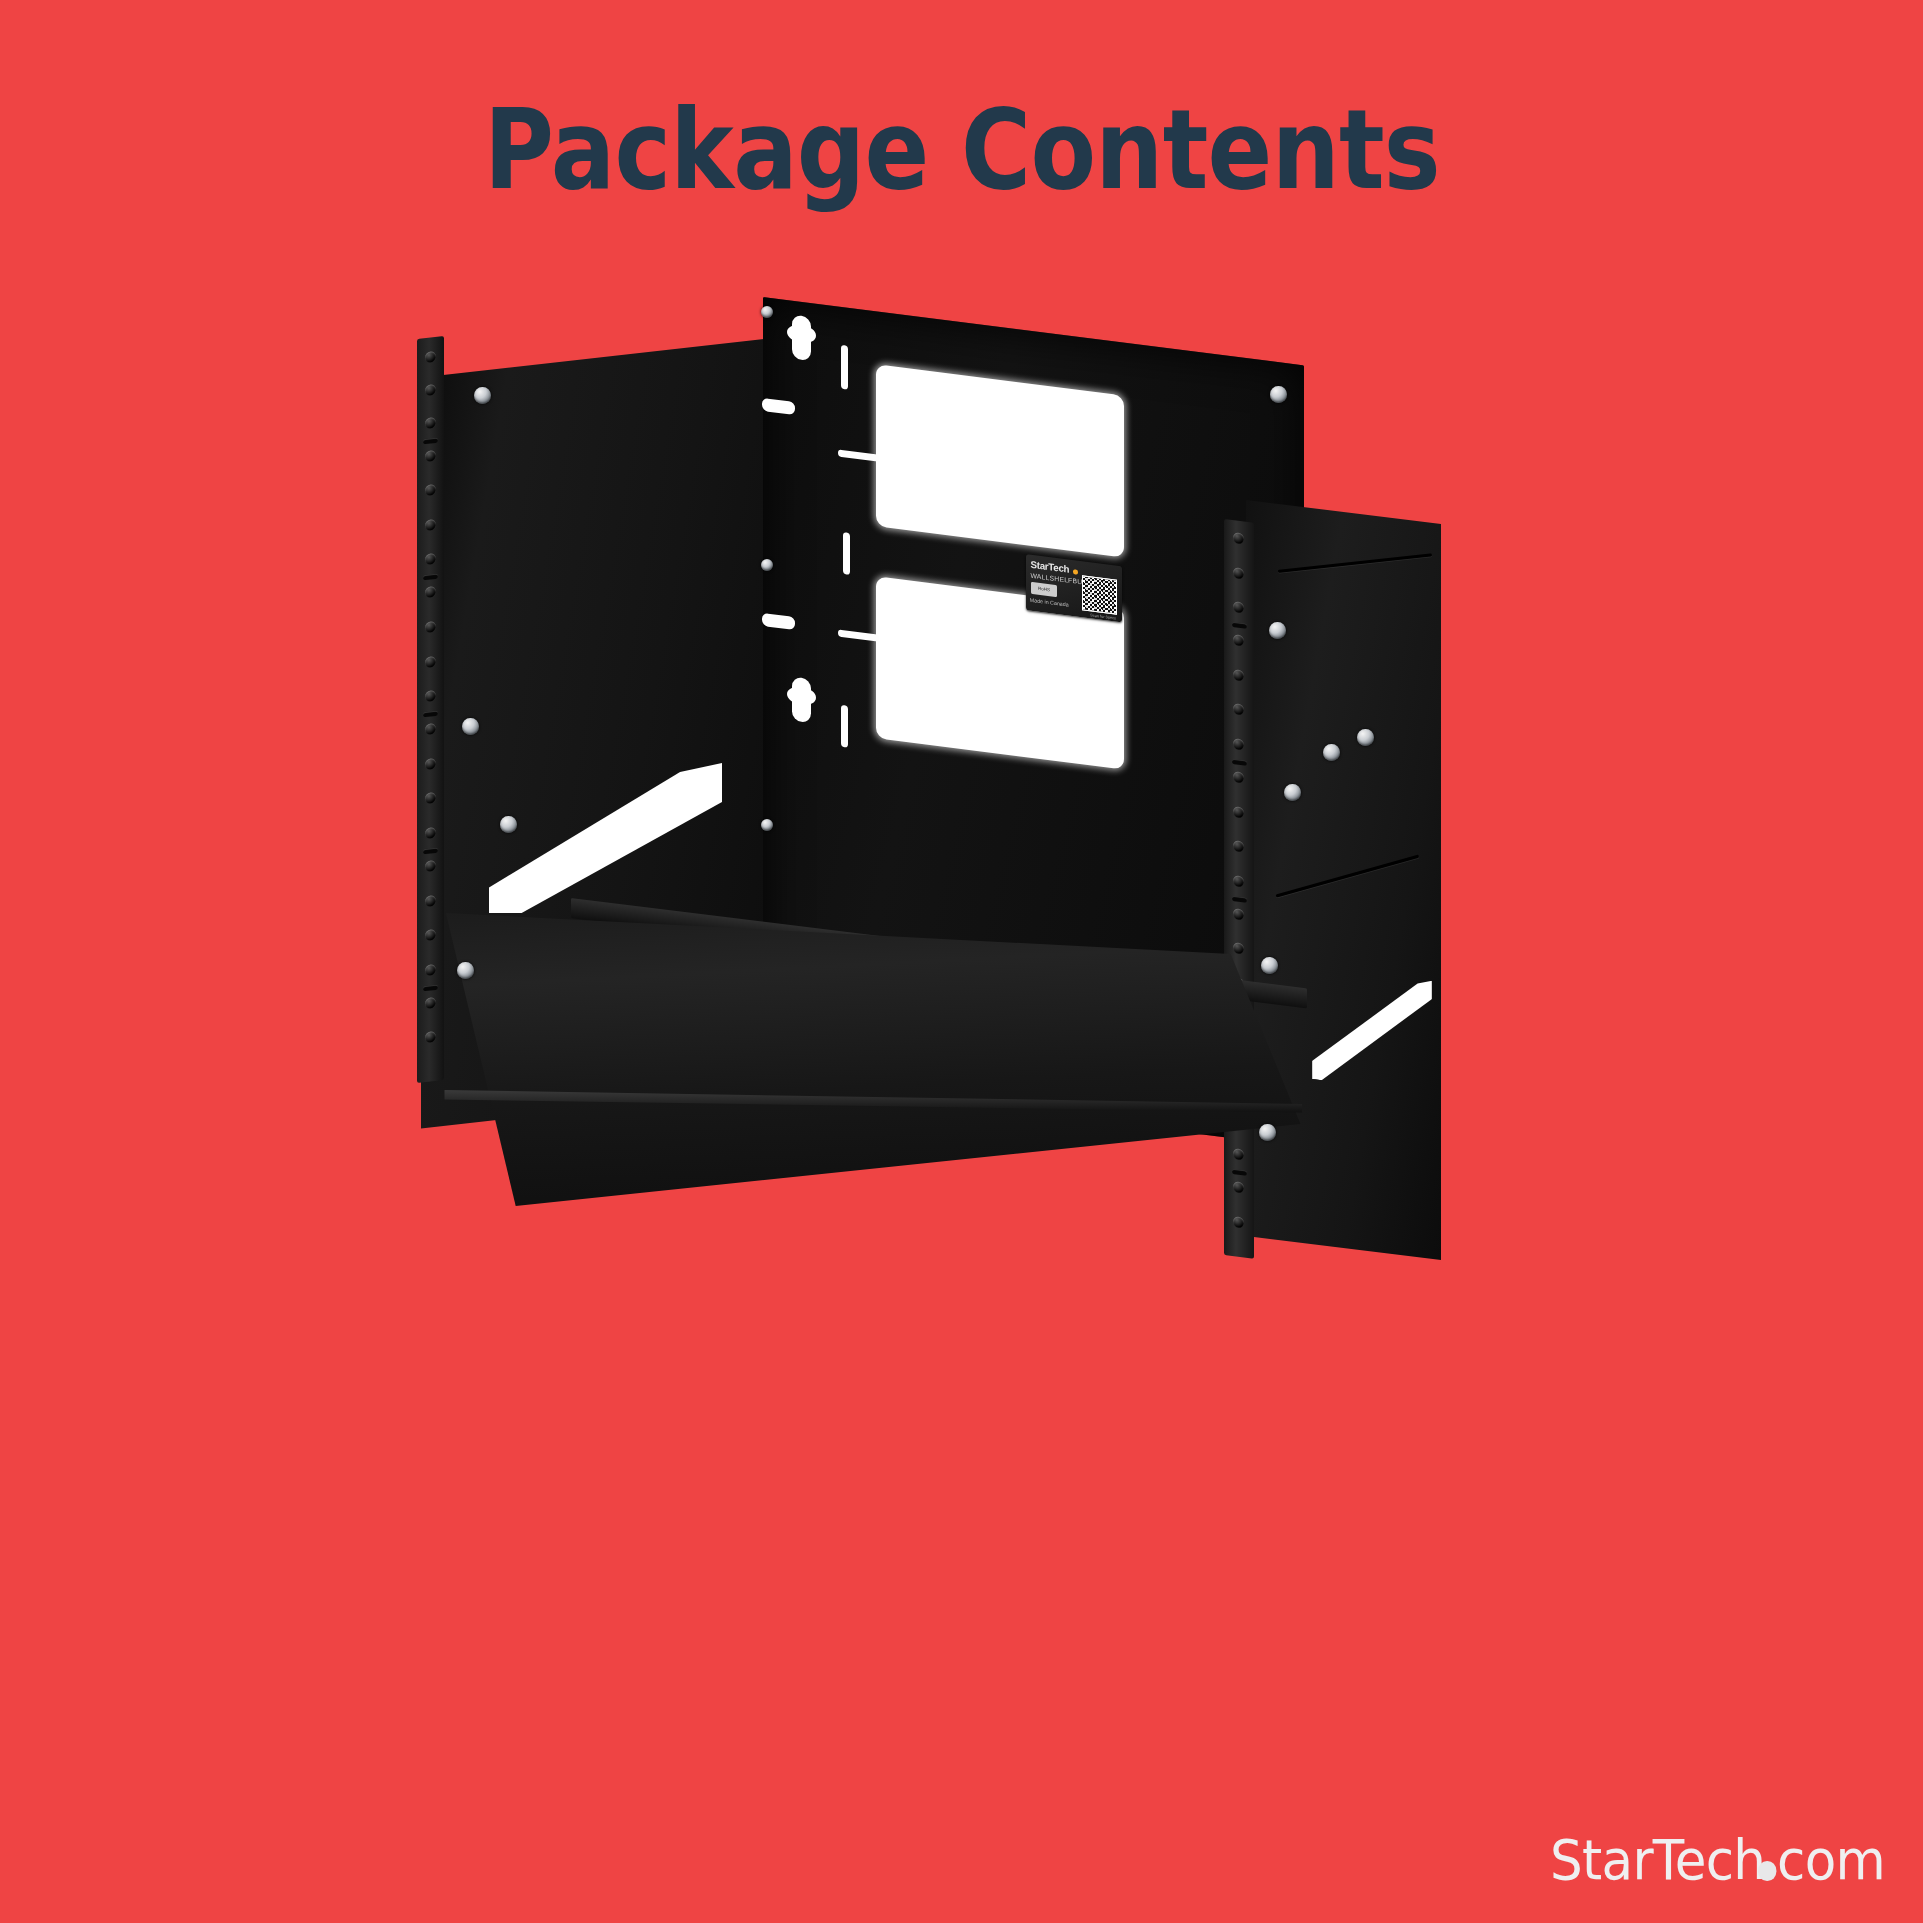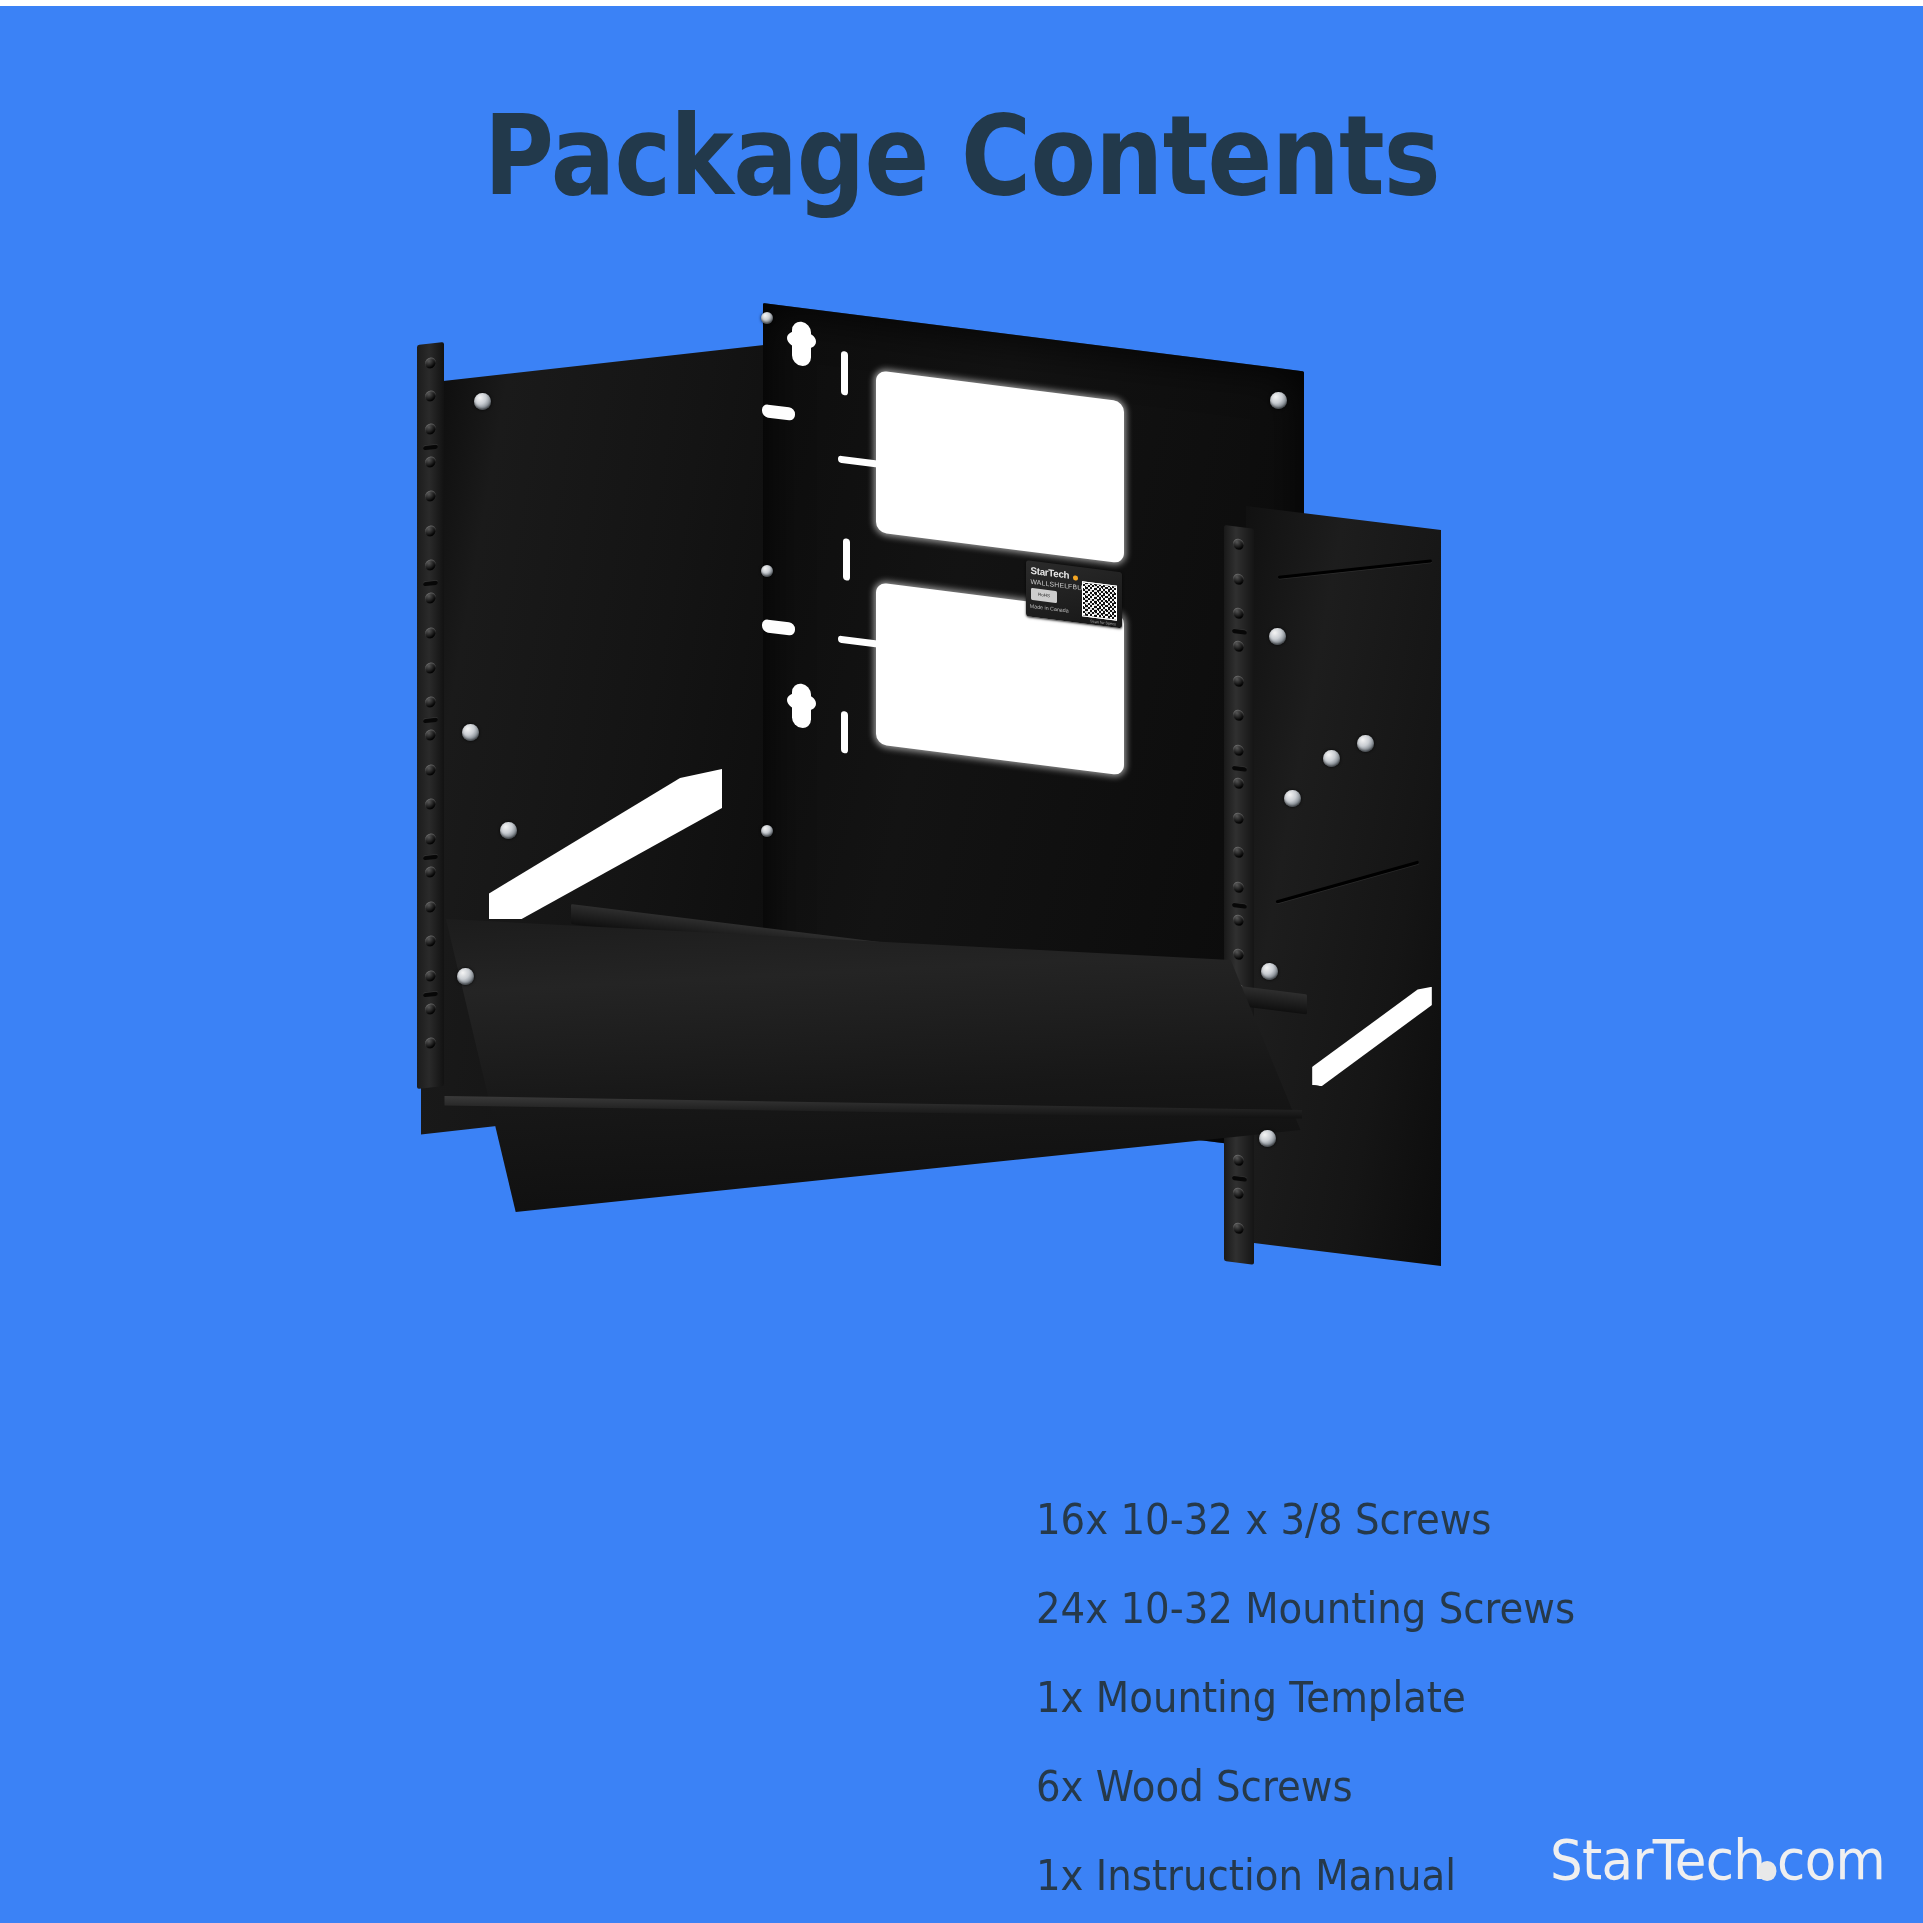--- a/index.html
+++ b/index.html
@@ -3,21 +3,21 @@
 <meta charset="utf-8">
 <style>
   html,body{margin:0;padding:0;}
   body{
     width:1924px;height:1924px;
     background:#ffffff;
     font-family:"Liberation Sans", sans-serif;
     overflow:hidden;
     position:relative;
   }
-  .page{position:absolute;inset:0;background:#3b82f6;margin-top:6px;}
+  .page{position:absolute;inset:0;background:#ef4444;}
 
   
   .title{
     position:absolute;
     top:89px;left:0;width:1924px;
     text-align:center;
     font-family:"DejaVu Sans", sans-serif;
     font-weight:700;
     font-size:111px;
     letter-spacing:-0.8px;
@@ -356,25 +356,18 @@
     <div class="screw" style="left:849px;top:89px"></div>
     <div class="screw" style="left:848px;top:325px"></div>
     <div class="screw" style="left:863px;top:487px"></div>
     <div class="screw" style="left:902px;top:447px"></div>
     <div class="screw" style="left:840px;top:660px"></div>
     <div class="screw" style="left:936px;top:432px"></div>
     <div class="screw" style="left:838px;top:827px"></div>
   </div>
 
   <div class="lists">
-    <div class="col col-right">
-      <div class="item">16x 10-32 x 3/8 Screws</div>
-      <div class="item">24x 10-32 Mounting Screws</div>
-      <div class="item">1x Mounting Template</div>
-      <div class="item">6x Wood Screws</div>
-      <div class="item">1x Instruction Manual</div>
-    </div>
   </div>
 
   <div class="watermark"><span>StarTech</span><span class="wm-dot"></span><span>com</span></div>
 
 </div>
 
 
 </body></html>

